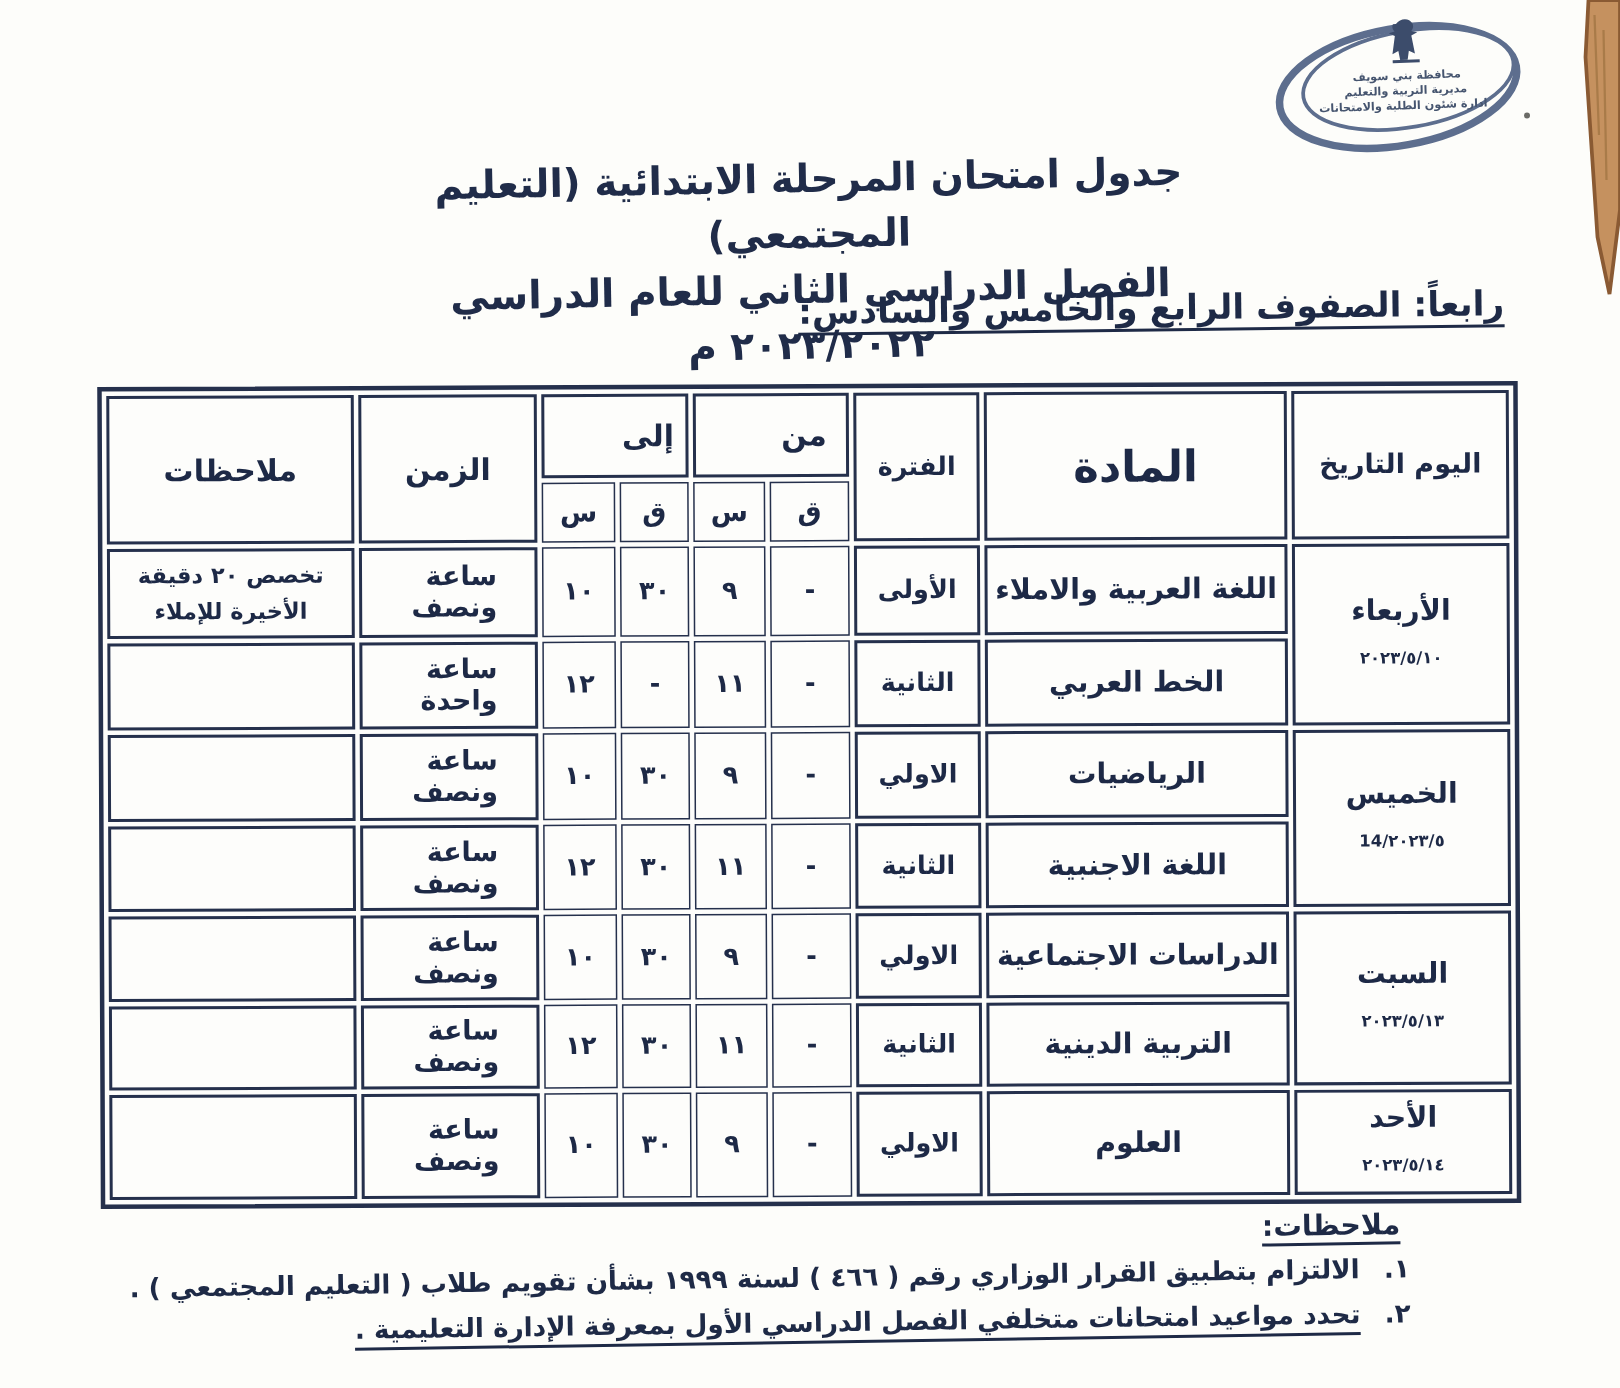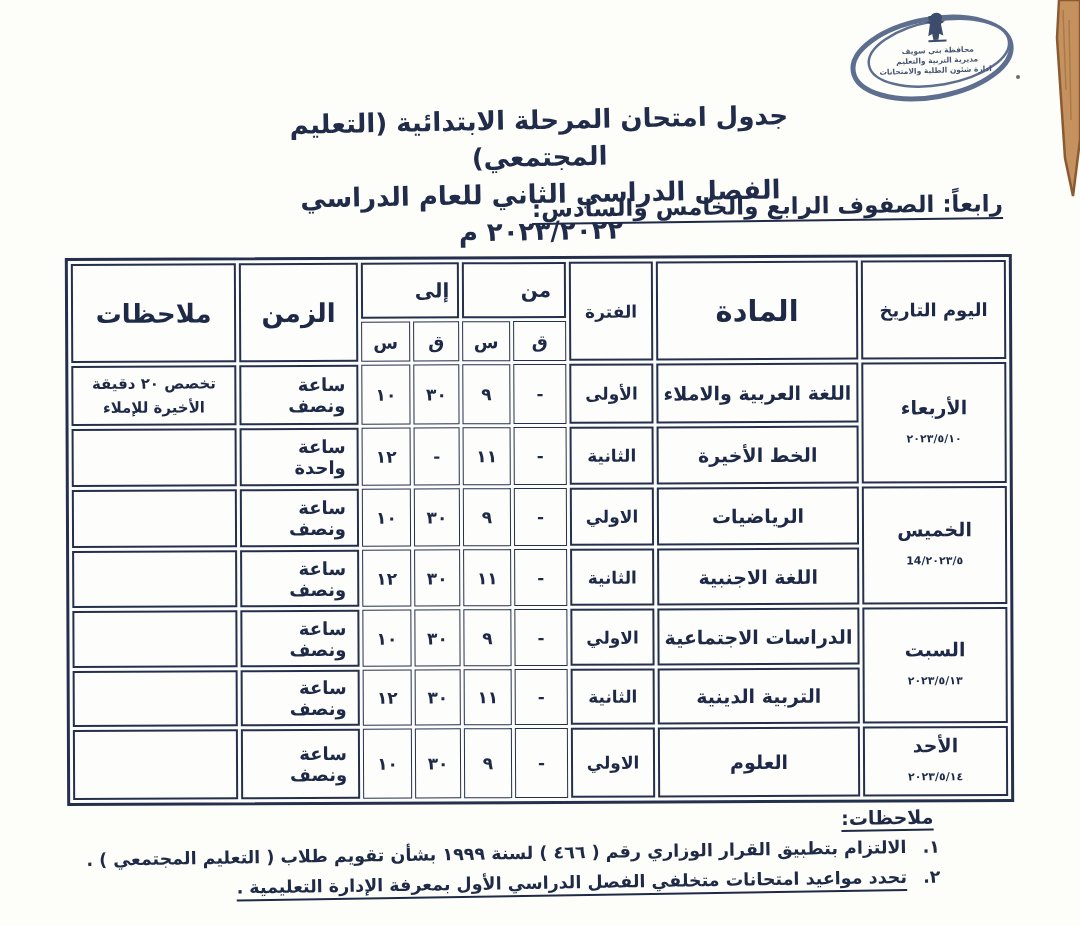--- a/index.html
+++ b/index.html
@@ -47,27 +47,27 @@
   .sched th, .sched td {
     border:2px solid #25304c; text-align:center; vertical-align:middle;
     font-weight:bold; color:#1d2946; padding:2px 4px; overflow:hidden;
   }
   .sched td.tcell, .sched th.tsub { border-width:1.5px; }
   th.h-day { font-size:18px; }
   th.h-subject { font-size:29px; }
   th.h-period { font-size:17px; }
   th.h-fromto { font-size:20px;padding-left:48px; }
   th.tsub { font-size:18px; }
-  th.h-duration, th.h-notes { font-size:26px;margin-top:16px; }
+  th.h-duration, th.h-notes { font-size:20px;margin-top:16px; }
   td.day-cell { font-size:19px; line-height:31px; }
   td.day-cell .date { font-size:11px; letter-spacing:1px; }
   td.subj { font-size:19px; }
   td.period { font-size:17px; }
   td.tcell { font-size:17px; }
-  td.dur { font-size:18px; text-align:right; padding-right:11px; }
+  td.dur { font-size:18px; text-align:right; padding-right:25px; }
   td.note { font-size:15px; line-height:24px; padding:2px 0; }
 
   
   .footer {
     position:absolute; right:140px; top:812px; width:830px;
     direction:rtl; font-weight:bold; color:#1e2a46;
     transform:rotate(-0.9deg);
   }
   .footer .heading {
     font-size:19px; display:inline-block; margin-right:6px; margin-bottom:4px;
@@ -154,21 +154,21 @@
           <td class="subj">اللغة العربية والاملاء</td>
           <td class="period">الأولى</td>
           <td class="tcell">-</td>
           <td class="tcell">٩</td>
           <td class="tcell">٣٠</td>
           <td class="tcell">١٠</td>
           <td class="dur">ساعة ونصف</td>
           <td class="note">تخصص ٢٠ دقيقة الأخيرة للإملاء</td>
         </tr>
         <tr style="height:58px">
-          <td class="subj">الخط الأخيرة</td>
+          <td class="subj">الخط العربي</td>
           <td class="period">الثانية</td>
           <td class="tcell">-</td>
           <td class="tcell">١١</td>
           <td class="tcell">-</td>
           <td class="tcell">١٢</td>
           <td class="dur">ساعة واحدة</td>
           <td class="note"></td>
         </tr>
 
         <tr style="height:58px">

